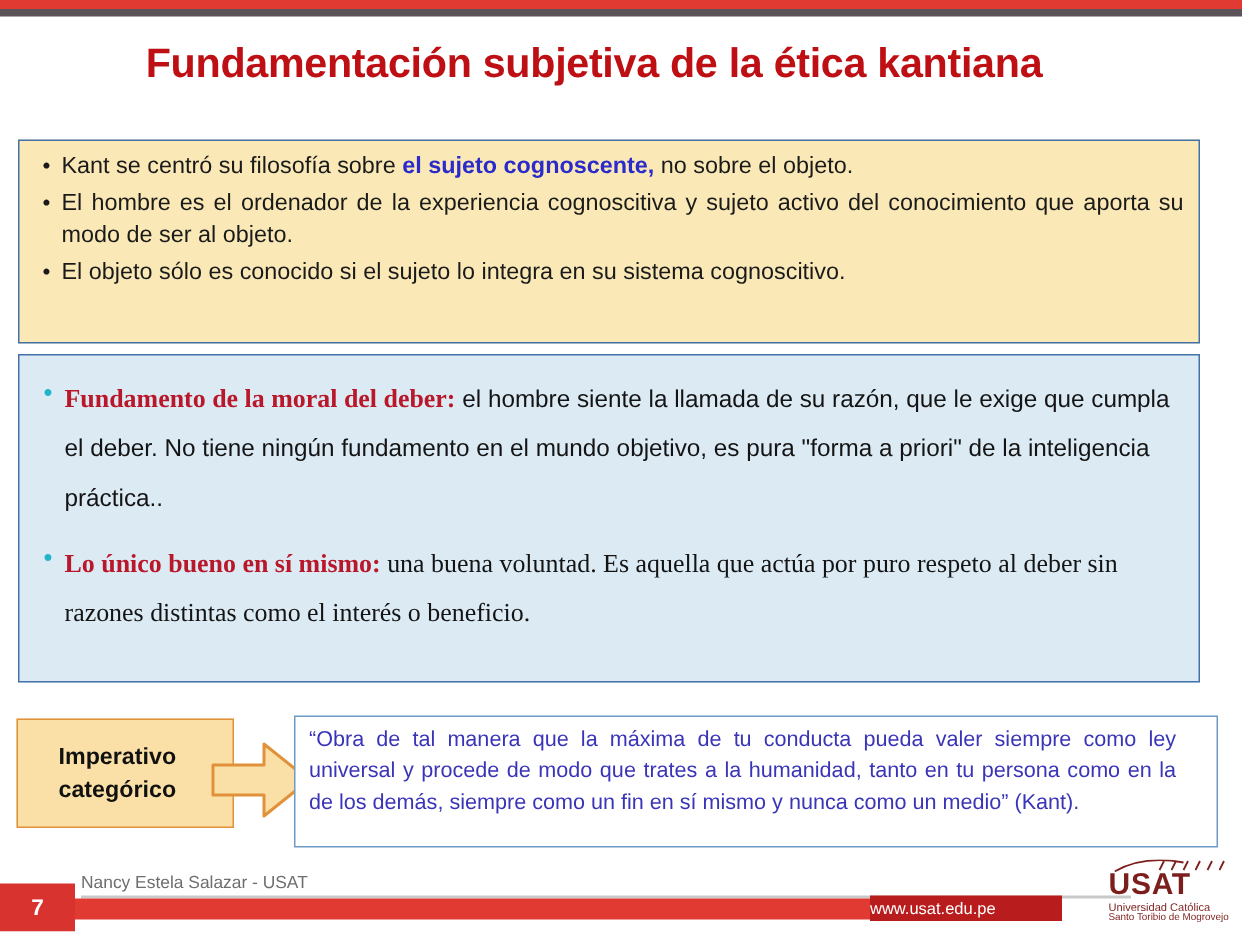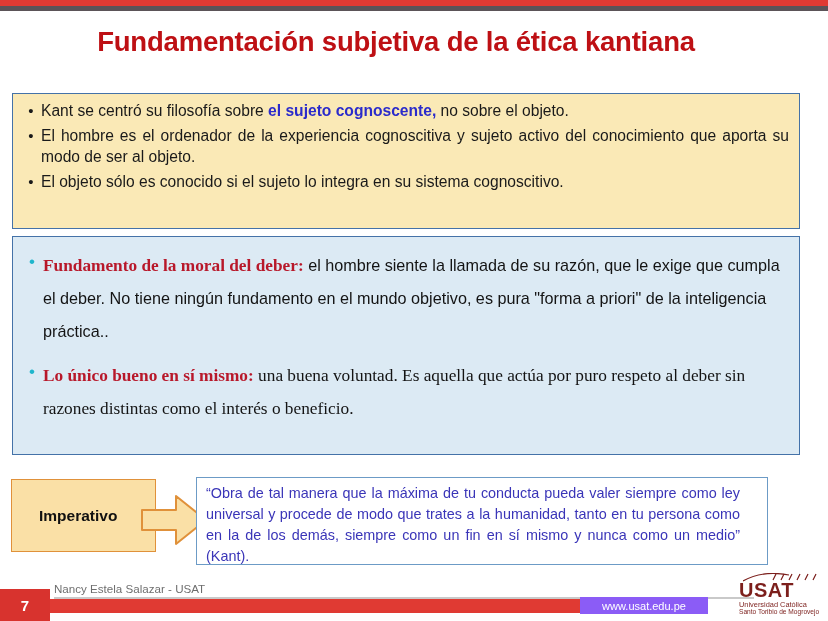--- a/index.html
+++ b/index.html
@@ -142,21 +142,21 @@
   #callout-arrow {
     position: absolute;
     left: 140px; top: 492px;
     width: 68px; height: 56px;
   }
 
   
   #box-quote {
     position: absolute;
     left: 196px; top: 477px;
-    width: 572px; height: 88px;
+    width: 616px; height: 88px;
     background: #FFFFFF;
     border: 1.5px solid #6C9BC6;
     box-sizing: border-box;
     padding: 5px 27px 4px 9px;
   }
   #quote-text {
     font-size: 14.4px;
     color: #3A35B8;
     line-height: 1.45;
     text-align: justify;
@@ -195,24 +195,24 @@
   #footer-slide-number {
     color: #FFFFFF;
     font-size: 15px;
     font-weight: bold;
     font-family: "Liberation Sans", sans-serif;
   }
   #footer-url-badge {
     position: absolute;
     left: 580px; top: 597px;
     width: 128px; height: 17px;
-    background: #8b5cf6;
+    background: #b91c1c;
     display: flex;
     align-items: center;
-    justify-content: center;
+    justify-content: flex-start;
   }
   #footer-url-text {
     color: #FFFFFF;
     font-size: 11px;
     font-family: "Liberation Sans", sans-serif;
   }
 
   
   #usat-logo {
     position: absolute;
@@ -284,20 +284,21 @@
 
   <div class="moral-row">
     <span class="bullet-dot">•</span>
     <span class="moral-text"><span class="moral-lead">Lo único bueno en sí mismo:</span><span> una buena voluntad. Es aquella que actúa por puro respeto al deber sin razones distintas como el interés o beneficio.</span></span>
   </div>
 
 </div>
 
 <div id="callout-imperative">
   <div class="callout-line">Imperativo</div>
+  <div class="callout-line">categórico</div>
 </div>
 
 <svg id="callout-arrow" viewBox="0 0 68 56" xmlns="http://www.w3.org/2000/svg">
   <polygon points="2,18 36,18 36,4 66,28 36,52 36,38 2,38" fill="#FAE0A6" stroke="#E0913A" stroke-width="2" stroke-linejoin="round"></polygon>
 </svg>
 
 <div id="box-quote">
   <div id="quote-text">“Obra de tal manera que la máxima de tu conducta pueda valer siempre como ley universal y procede de modo que trates a la humanidad, tanto en tu persona como en la de los demás, siempre como un fin en sí mismo y nunca como un medio” (Kant).</div>
 </div>
 

